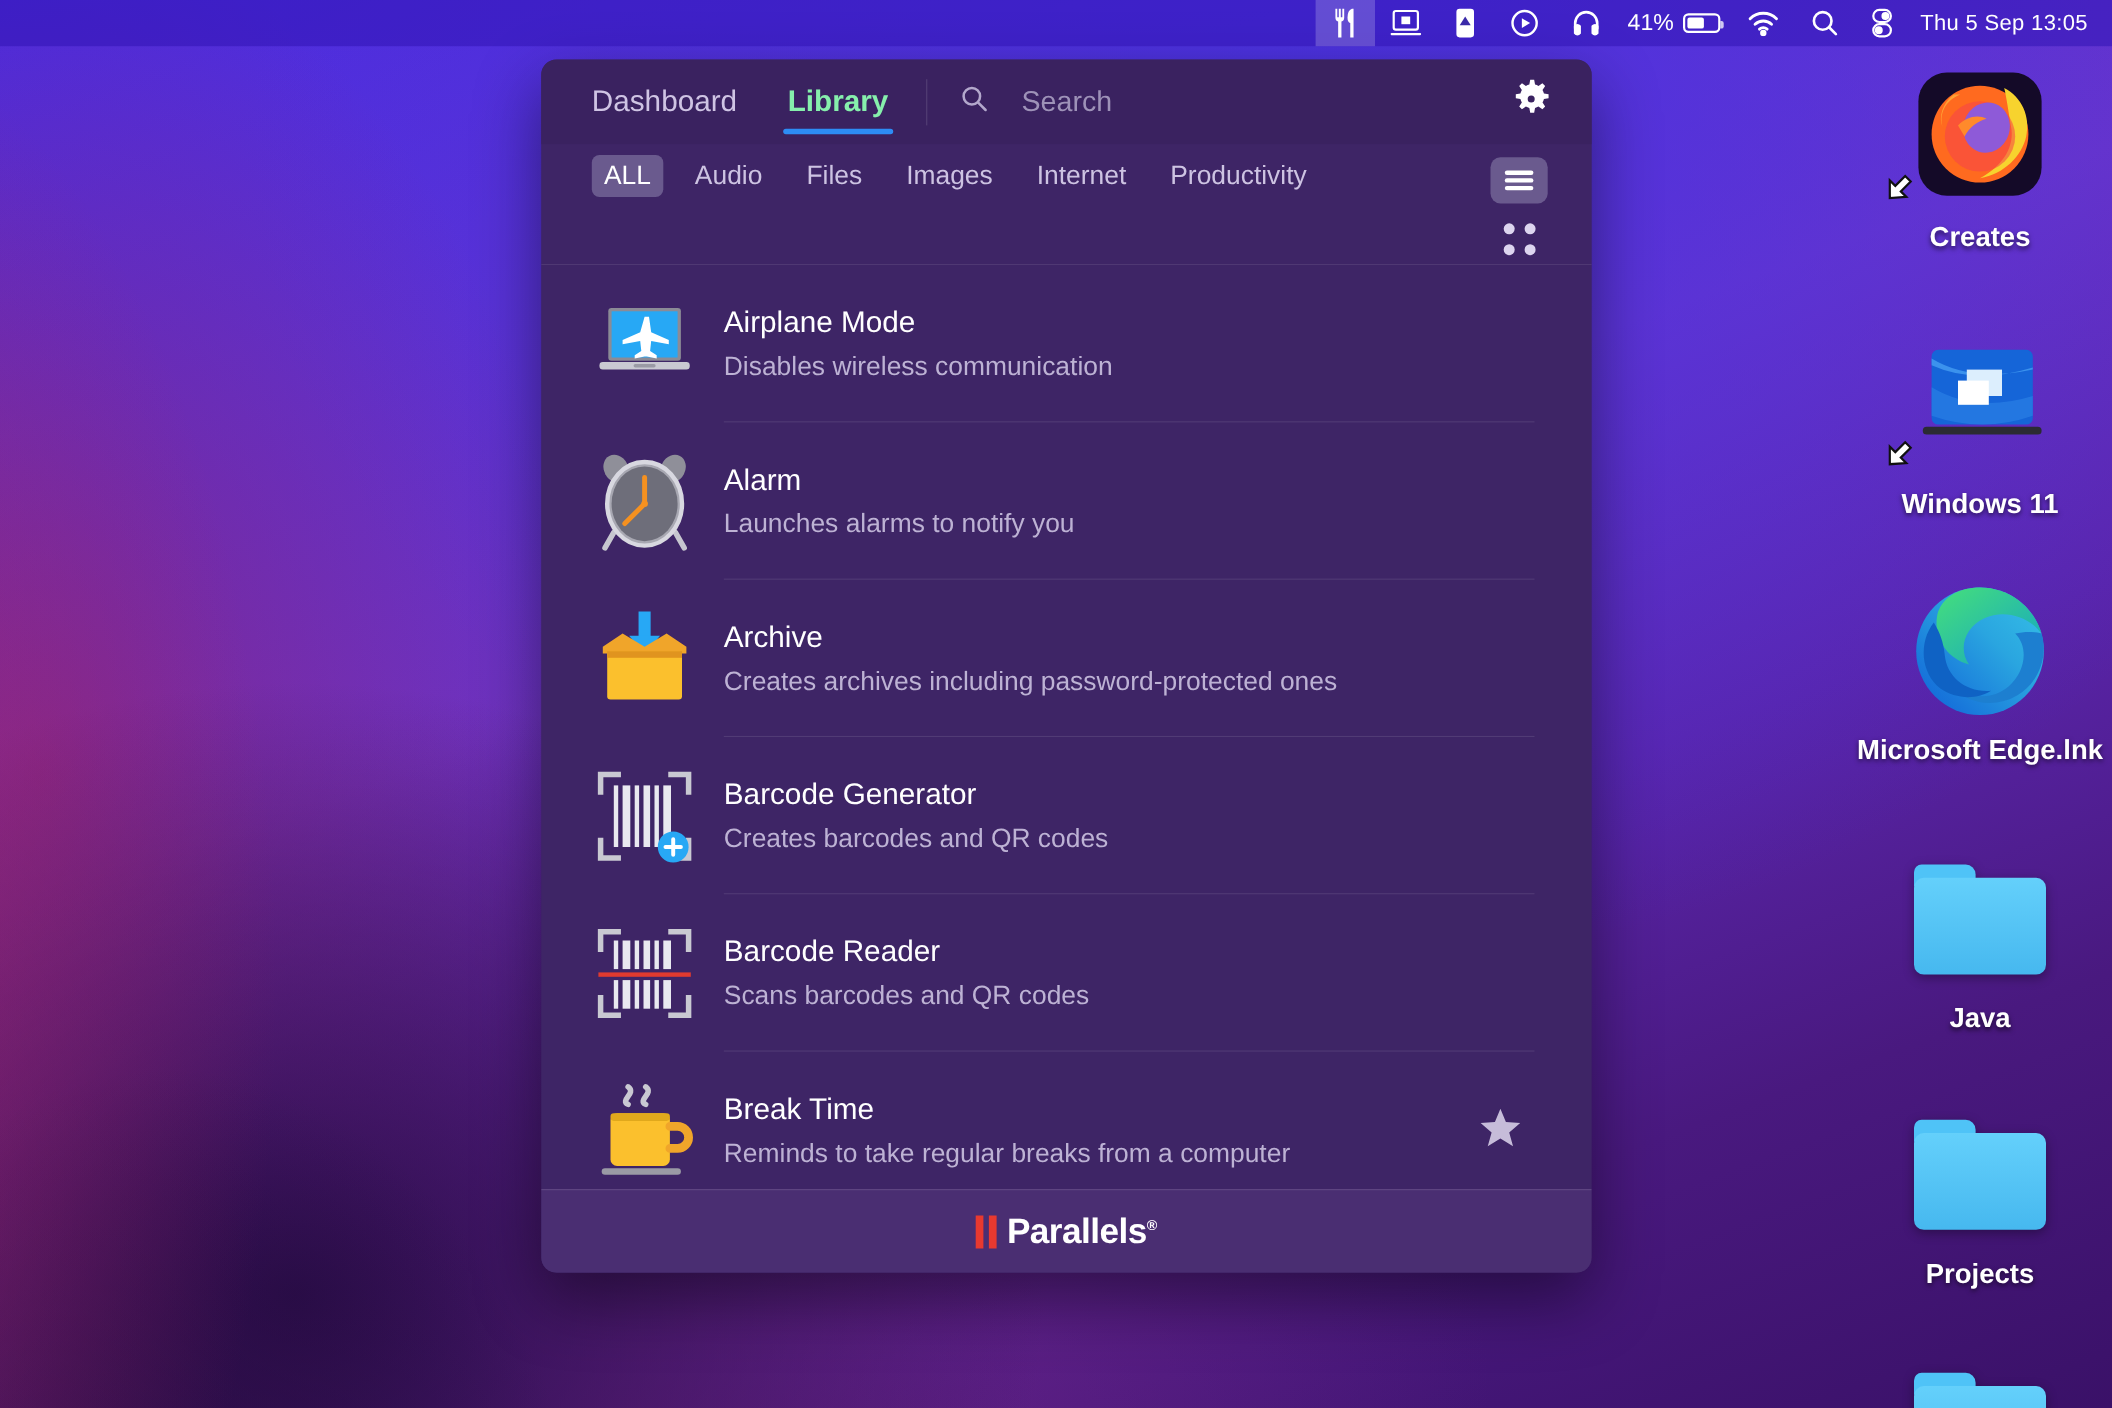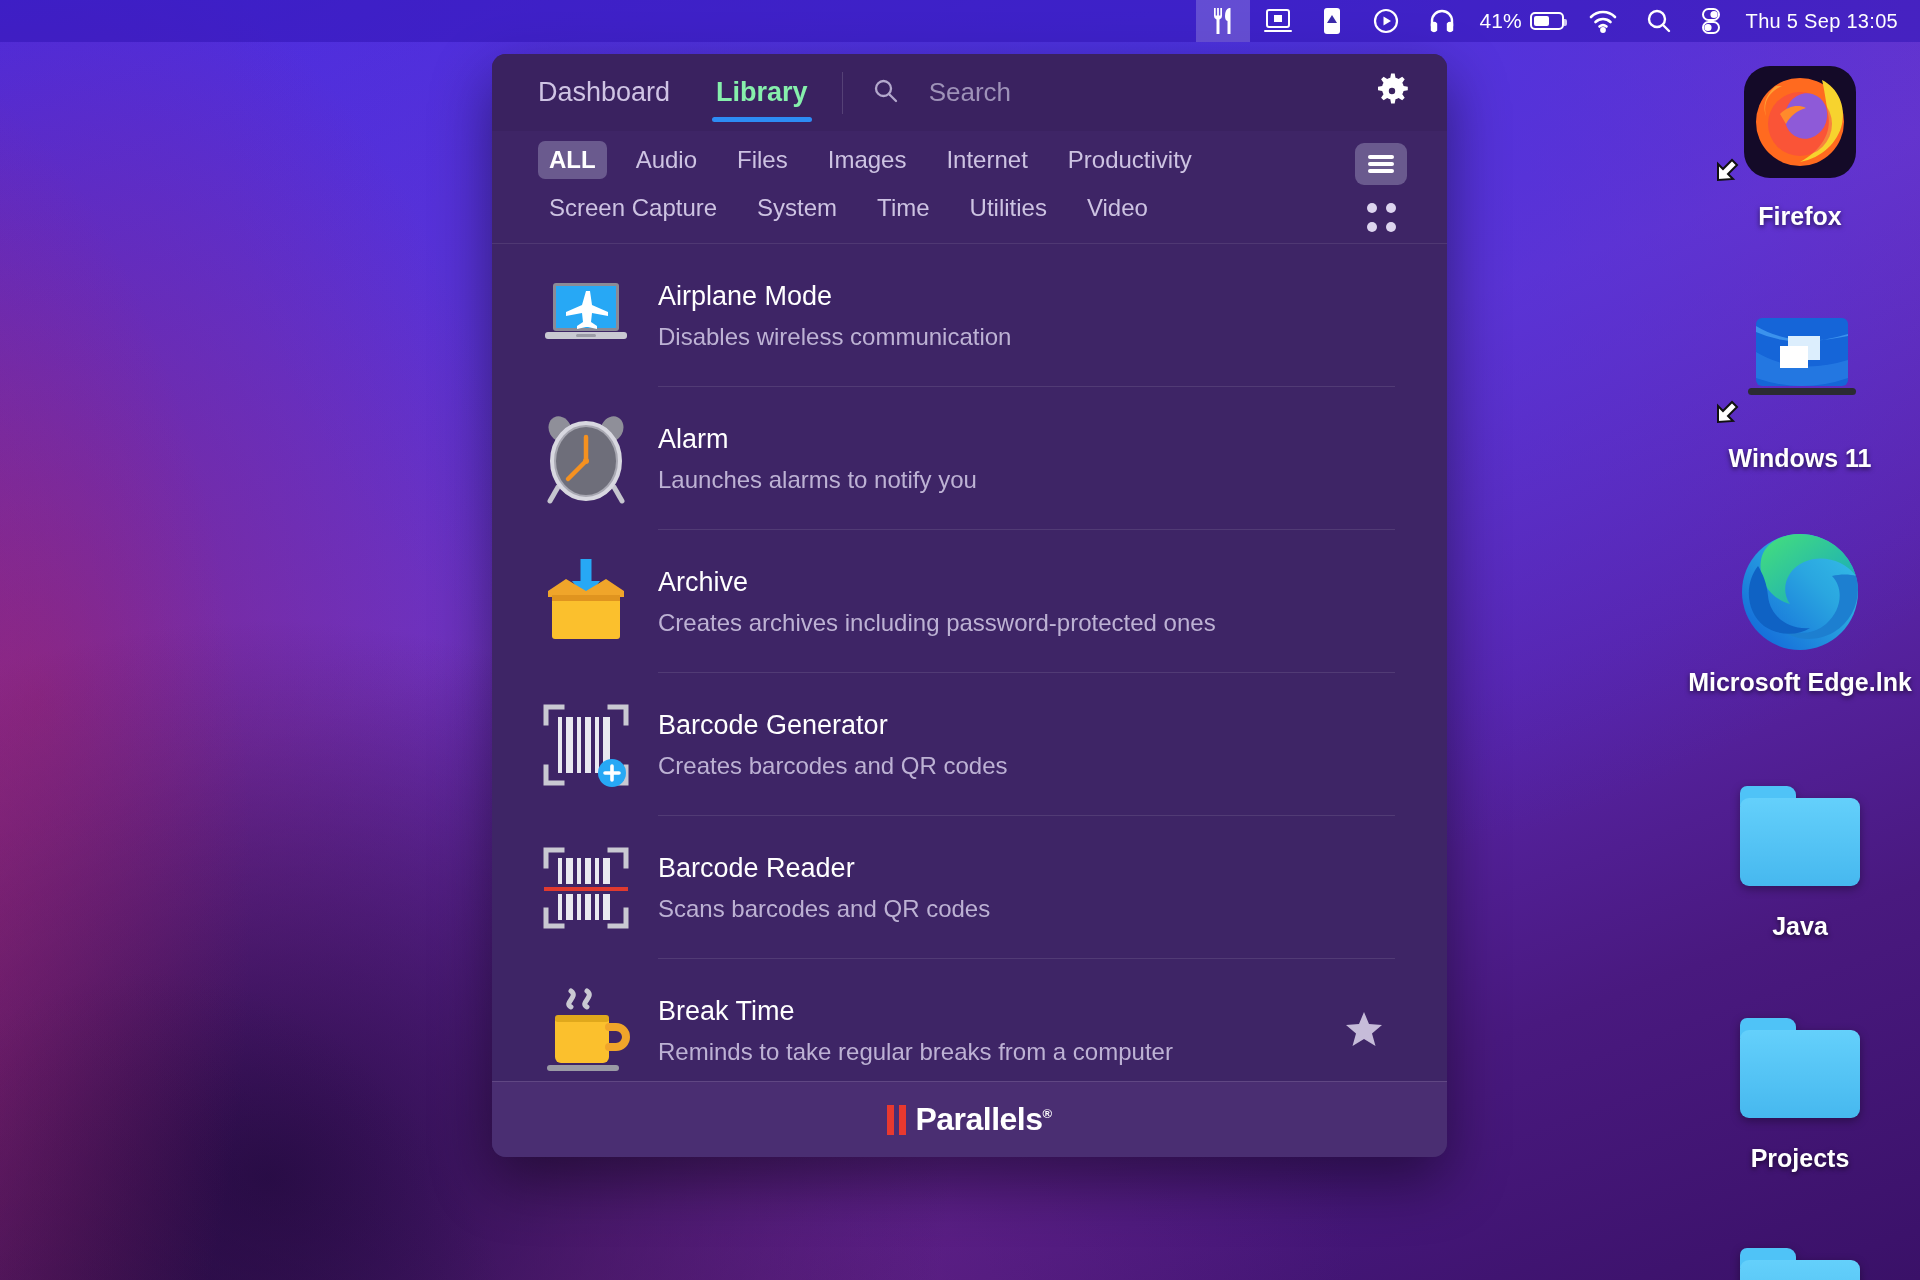--- a/index.html
+++ b/index.html
@@ -92,21 +92,21 @@
     border-bottom:1px solid rgba(255,255,255,.09);
     min-height:110px;
   }
   .filter-rows{ width:790px; }
   .frow{ display:flex; align-items:center; flex-wrap:nowrap; }
   .frow.r1{ gap:0; }
   .chip{
     font-size:24px; color:#cdc3e2; padding:5px 11px; border-radius:7px;
     white-space:nowrap; margin-right:18px; cursor:pointer;
   }
-  .chip.active{ background:#6a5a8e; color:#ffffff; font-weight:bold; }
+  .chip.active{ background:#6a5a8e; color:#ffffff; font-weight:normal; }
   .frow.r2{ margin-top:10px; }
 
   #view-toggles{
     position:absolute; right:40px; top:12px;
     display:flex; flex-direction:column; align-items:center; gap:11px;
   }
   .view-btn{
     width:52px; height:42px; border-radius:9px;
     display:flex; align-items:center; justify-content:center; cursor:pointer;
   }
@@ -283,27 +283,20 @@
 
   <div id="filters">
     <div class="filter-rows">
       <div class="frow r1">
         <span class="chip active">ALL</span>
         <span class="chip">Audio</span>
         <span class="chip">Files</span>
         <span class="chip">Images</span>
         <span class="chip">Internet</span>
         <span class="chip">Productivity</span>
-      </div>
-      <div class="frow r2">
-        <span class="chip">Screen Capture</span>
-        <span class="chip">System</span>
-        <span class="chip">Time</span>
-        <span class="chip">Utilities</span>
-        <span class="chip">Video</span>
       </div>
     </div>
 
     <div id="view-toggles">
       <div class="view-btn active">
         <span class="vb-lines">
             <i></i>
             <i></i>
             <i></i>
           </span>
@@ -486,21 +479,21 @@
       <circle cx="64" cy="62" r="32" fill="#f5424b" opacity=".55"></circle>
       <ellipse cx="70" cy="54" rx="21" ry="23" fill="#8e5ad8" transform="rotate(18 70 54)"></ellipse>
       <path d="M44 52 C52 44 62 42 70 46 C62 48 54 54 50 62 Z" fill="#ff8a2b"></path>
     </svg>
     <span class="shortcut-arrow">
       <svg width="34" height="34" viewBox="0 0 34 34">
         <path d="M8 28 L8 12 L13 17 L22 8 L27 13 L18 22 L23 27 Z" fill="#ffffff" stroke="#111" stroke-width="2"></path>
       </svg>
     </span>
   </div>
-  <div class="label">Firefox</div>
+  <div class="label">Creates</div>
 </div>
 
 <div class="desk-icon" style="left:1680px; top:304px;">
   <div class="glyph">
     <svg width="128" height="118" viewBox="0 0 128 118">
       <rect x="20" y="14" width="92" height="68" rx="6" fill="#1565d8"></rect>
       <path d="M20 22 q36 22 92 10 L112 30 q-52 16 -92 -2 Z" fill="#3f97ef" opacity=".9"></path>
       <path d="M20 48 q40 24 92 8 L112 74 q-46 16 -92 0 Z" fill="#2a7fe6" opacity=".7"></path>
       <rect x="52" y="32" width="32" height="24" fill="#dceefd"></rect>
       <rect x="44" y="42" width="28" height="22" fill="#ffffff"></rect>

